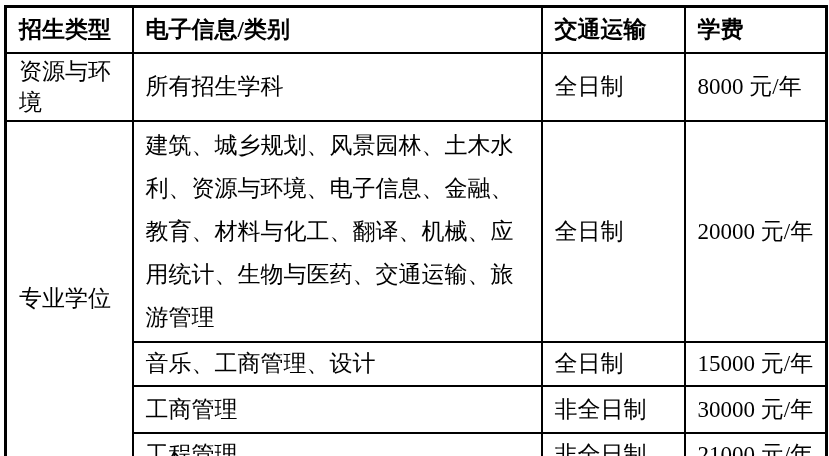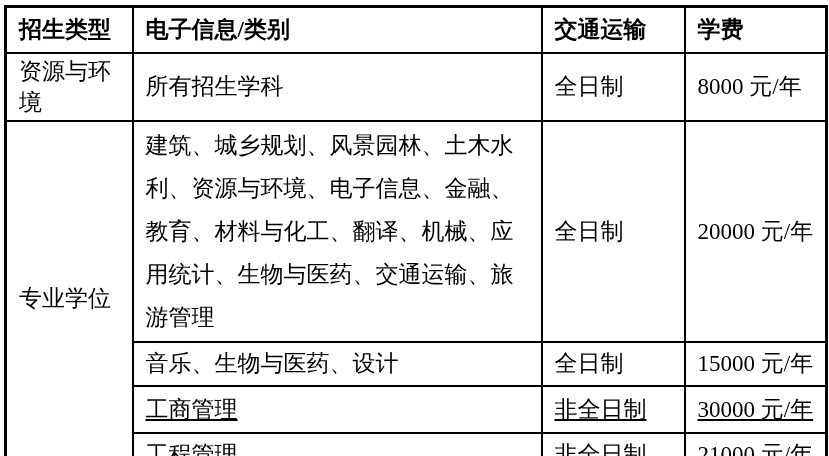--- a/index.html
+++ b/index.html
@@ -42,21 +42,21 @@
     font-weight: normal;
     margin-top: 12px;
   }
   table.tuition th {
     font-weight: bold;
   }
   tr.r-header   { height: 46px; }
   tr.r-academic { height: 43px; }
   tr.r-big      { height: 215px; }
   tr.r-music    { height: 44px; }
-  tr.r-mba      { height: 47px; text-decoration: underline; }
+  tr.r-mba      { height: 47px; }
   tr.r-mem      { height: 45px; }
   td.subject-multi {
     line-height: 43px;
     text-align: justify;
     text-align-last: left;
     padding-top: 0;
     padding-bottom: 0;
     vertical-align: middle;
   }
 </style>
@@ -86,21 +86,21 @@
         <td>全日制</td>
         <td>8000 元/年</td>
       </tr>
       <tr class="r-big">
         <td rowspan="4">专业学位</td>
         <td class="subject-multi">建筑、城乡规划、风景园林、土木水利、资源与环境、电子信息、金融、教育、材料与化工、翻译、机械、应用统计、生物与医药、交通运输、旅游管理</td>
         <td>全日制</td>
         <td>20000 元/年</td>
       </tr>
       <tr class="r-music">
-        <td>音乐、生物与医药、设计</td>
+        <td>音乐、工商管理、设计</td>
         <td>全日制</td>
         <td>15000 元/年</td>
       </tr>
       <tr class="r-mba">
         <td>工商管理</td>
         <td>非全日制</td>
         <td>30000 元/年</td>
       </tr>
       <tr class="r-mem">
         <td>工程管理</td>

